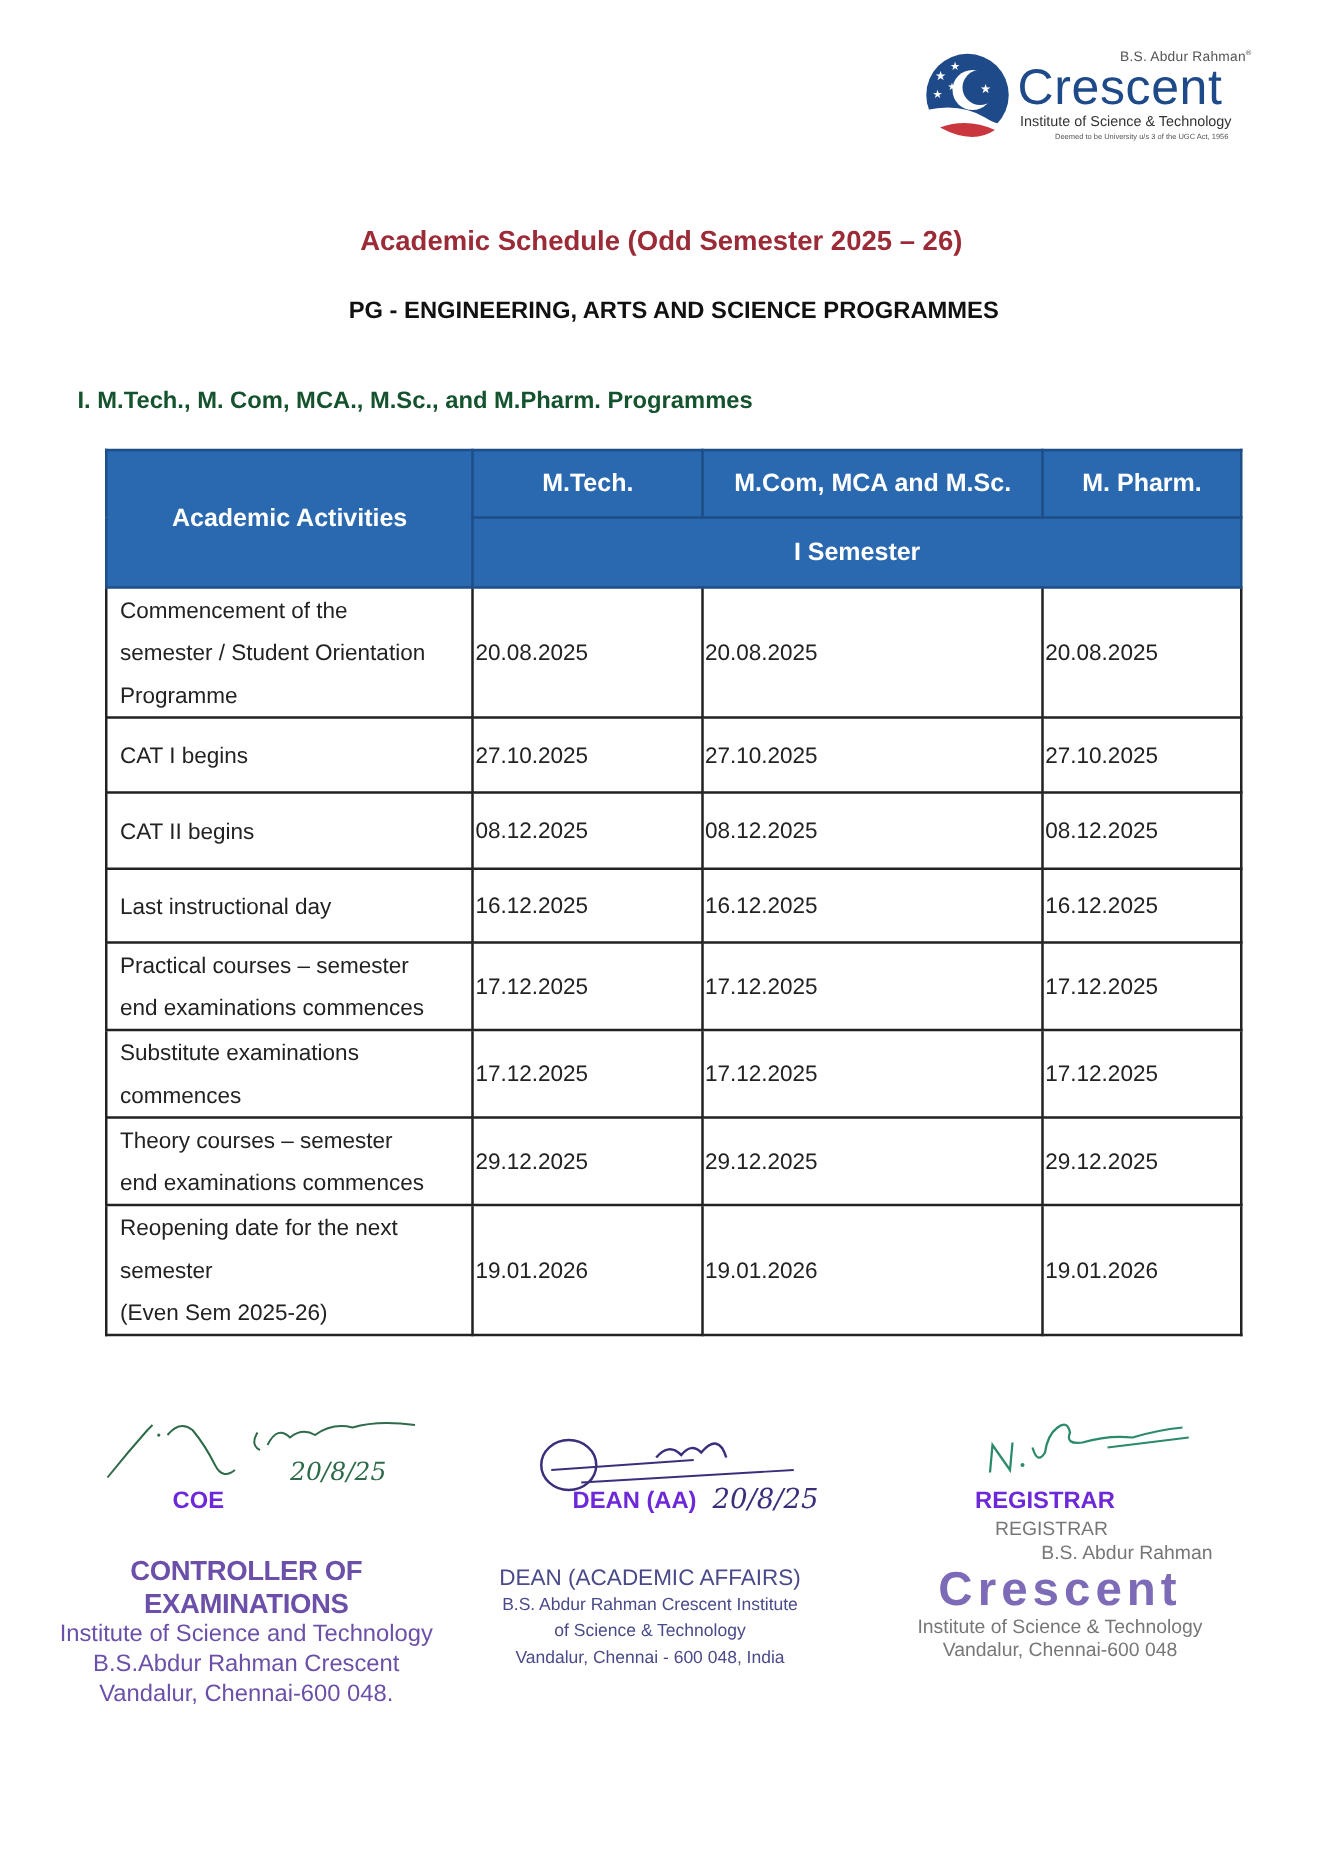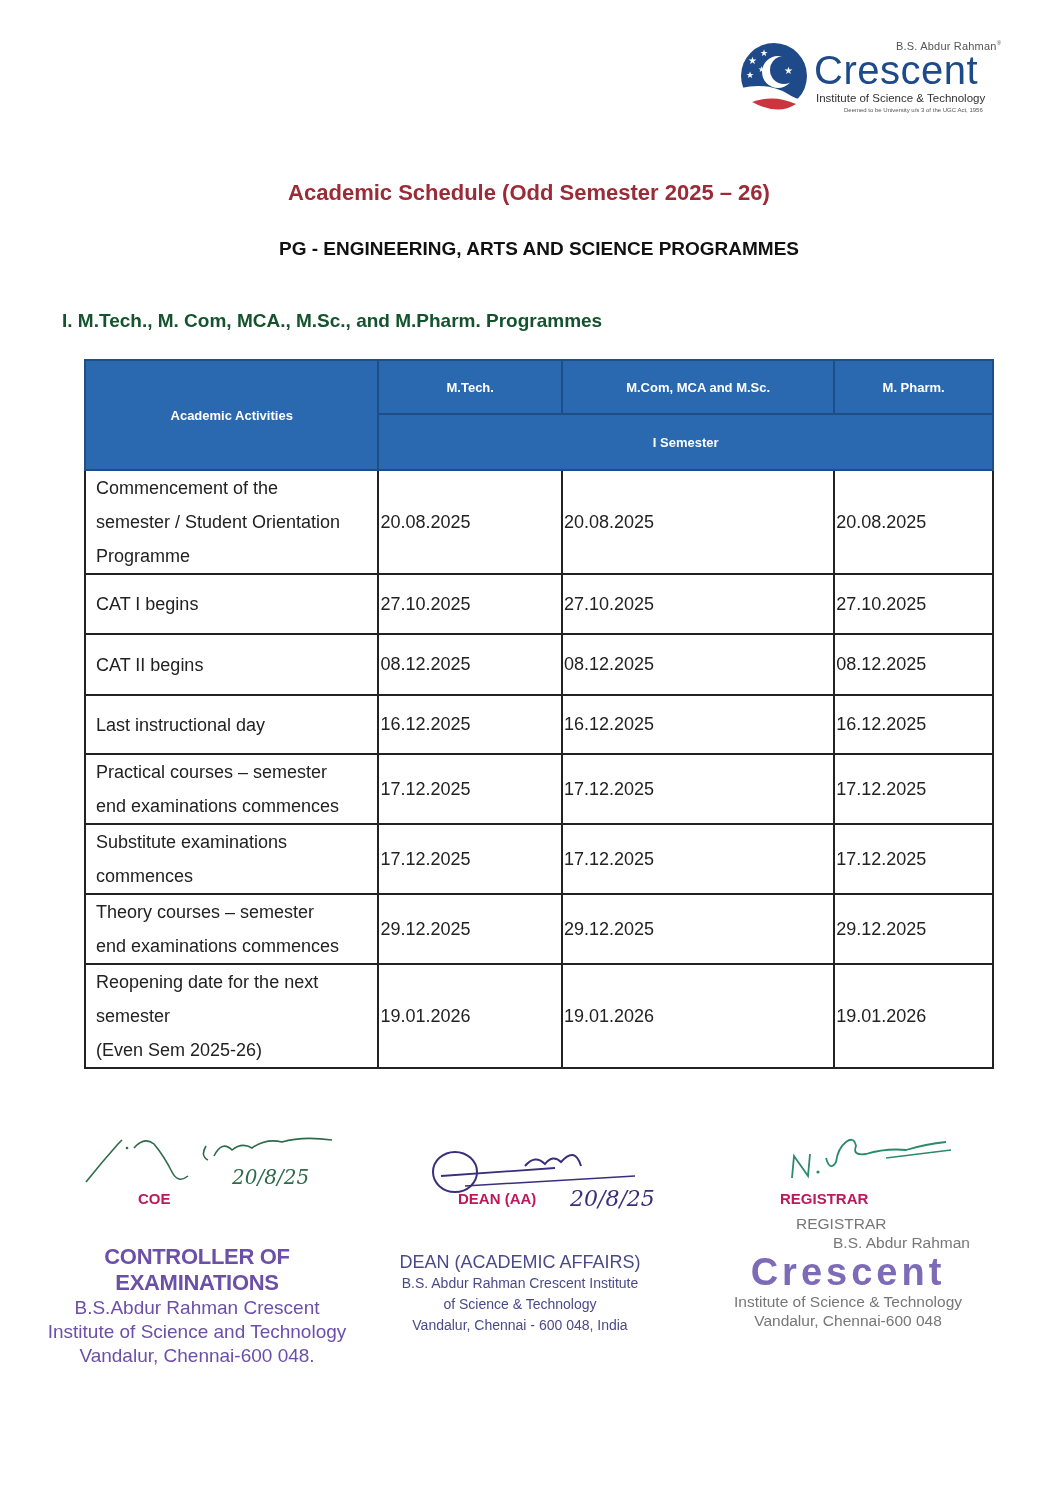--- a/index.html
+++ b/index.html
@@ -8,25 +8,25 @@
   .logo .emblem{position:absolute;left:0;top:4px;width:72px;height:72px;}
   .logo .pre{position:absolute;left:158px;top:2px;font-size:11px;color:#555;letter-spacing:0.2px;}
   .logo .pre sup{font-size:6px;}
   .logo .name{position:absolute;left:76px;top:10px;font-size:40px;color:#1f4a8a;font-weight:normal;letter-spacing:0.5px;line-height:44px;}
   .logo .inst{position:absolute;left:78px;top:54px;font-size:11.5px;color:#333;}
   .logo .deemed{position:absolute;left:106px;top:69px;font-size:6px;color:#555;}
   .title{position:absolute;left:0;width:1058px;top:180px;text-align:center;font-size:22px;font-weight:bold;color:#9b2b37;}
   .subtitle{position:absolute;left:0;width:1078px;top:238px;text-align:center;font-size:19px;font-weight:bold;color:#111;}
   .section{position:absolute;left:62px;top:310px;font-size:19px;font-weight:bold;color:#14532d;}
   table.sched{position:absolute;left:84px;top:359px;width:910px;border-collapse:collapse;font-size:18px;}
-  table.sched th{background:#2a69b0;color:#fff;font-weight:bold;font-size:13px;border:2px solid #1d4e87;}
+  table.sched th{background:#2a69b0;color:#fff;font-weight:bold;font-size:20px;border:2px solid #1d4e87;}
   table.sched td{border:2px solid #222;text-align:left;color:#222;}
   table.sched td.act{text-align:left;padding:0 10px;line-height:34px;}
   .sig{position:absolute;}
-  .sig .role{font-weight:bold;font-size:15px;color:#be185d;}
+  .sig .role{font-weight:bold;font-size:19px;color:#6d28d9;}
   .stamp{position:absolute;text-align:center;}
   .stamp-coe{left:42px;top:1244px;width:310px;color:#6b4fa8;text-align:center;}
   .stamp-coe .l1{font-size:22px;font-weight:bold;letter-spacing:-0.3px;}
   .stamp-coe .l{font-size:19px;line-height:24px;}
   .stamp-dean{left:385px;top:1252px;width:270px;color:#4a4a8a;}
   .stamp-dean .l1{font-size:18px;}
   .stamp-dean .l{font-size:14px;line-height:21px;}
   .stamp-reg{left:718px;top:1214px;width:260px;color:#777;}
   .stamp-reg .l{font-size:15.5px;line-height:19px;}
   .stamp-reg .big{font-size:38px;color:#7d6bb8;font-weight:bold;letter-spacing:4px;line-height:40px;}
@@ -171,22 +171,22 @@
 <svg class="sig" style="left:786px;top:1128px" width="170" height="60">
   <path d="M6 50 L8 28 L22 48 L24 26" stroke="#2a8a6a" stroke-width="1.8" fill="none"></path>
   <circle cx="32" cy="44" r="1.6" fill="#2a8a6a"></circle>
   <path d="M40 30 Q44 44 50 34 Q52 20 60 14 Q68 8 70 18 Q66 28 80 26 Q100 20 120 22 Q140 16 160 14" stroke="#2a8a6a" stroke-width="1.8" fill="none"></path>
   <path d="M100 30 L165 22" stroke="#2a8a6a" stroke-width="1.5" fill="none"></path>
 </svg>
 <div class="sig" style="left:780px;top:1190px"><span class="role">REGISTRAR</span></div>
 
 <div class="stamp stamp-coe">
   <div class="l1">CONTROLLER OF EXAMINATIONS</div>
+  <div class="l">Institute of Science and Technology</div>
   <div class="l">B.S.Abdur Rahman Crescent</div>
-  <div class="l">Institute of Science and Technology</div>
   <div class="l">Vandalur, Chennai-600 048.</div>
 </div>
 <div class="stamp stamp-dean">
   <div class="l1">DEAN (ACADEMIC AFFAIRS)</div>
   <div class="l">B.S. Abdur Rahman Crescent Institute</div>
   <div class="l">of Science &amp; Technology</div>
   <div class="l">Vandalur, Chennai - 600 048, India</div>
 </div>
 <div class="stamp stamp-reg">
   <div class="l" style="text-align:left;padding-left:78px">REGISTRAR</div>

